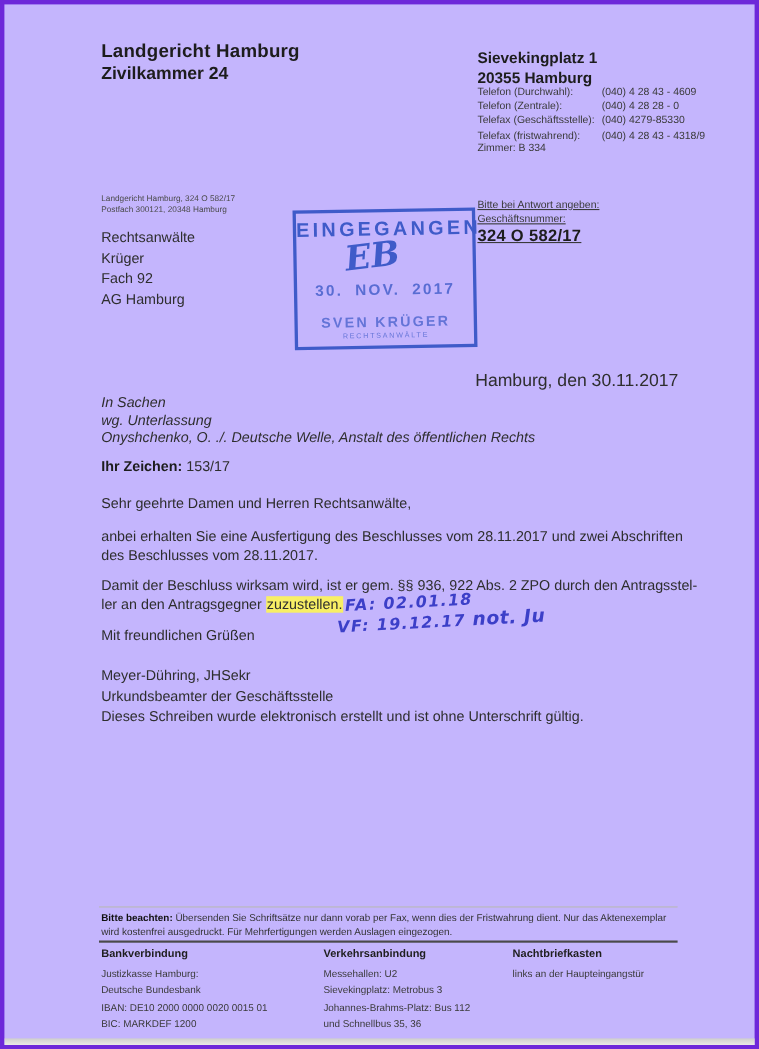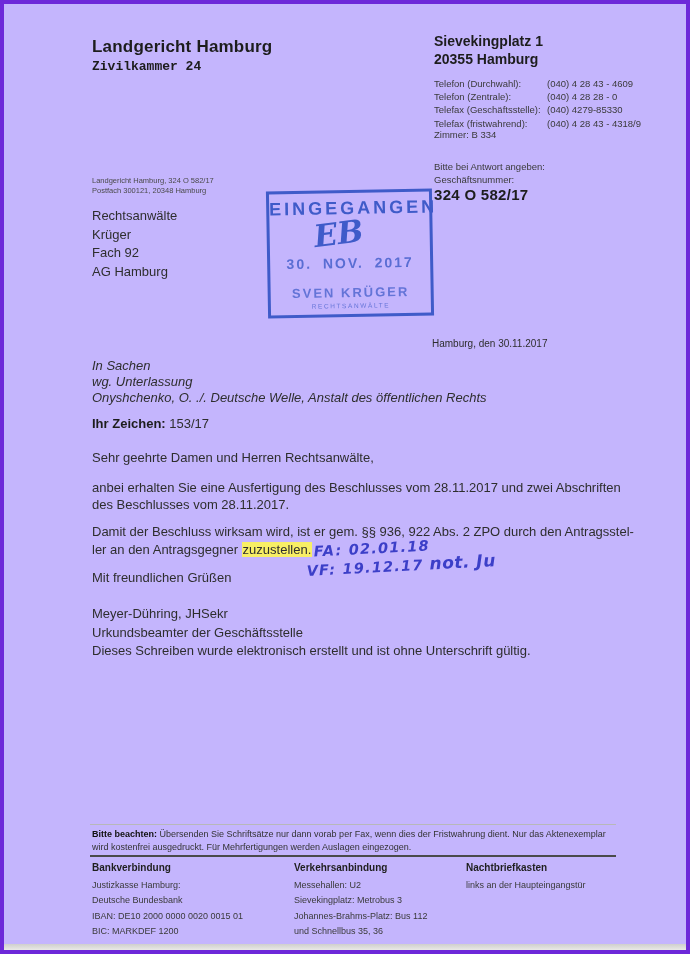--- a/index.html
+++ b/index.html
@@ -17,22 +17,22 @@
     background:#c4b5fd;
     border:4px solid #6d28d9;
     box-sizing:border-box;
     overflow:hidden;
     font-family:"Liberation Sans","DejaVu Sans",sans-serif;
     color:var(--ink);
   }
   .abs{position:absolute;}
   
   .court-name{left:88px;top:33px;font-size:17px;font-weight:bold;color:var(--ink-strong);letter-spacing:.2px;}
-  .chamber{left:88px;top:55px;font-size:13px;font-weight:bold;color:var(--ink-strong);font-family:Liberation Mono, monospace;}
-  .addr{left:430px;top:28px;width:210px;}
+  .chamber{left:88px;top:55px;font-size:16px;font-weight:bold;color:var(--ink-strong);}
+  .addr{left:430px;top:39px;width:210px;}
   .addr-street,.addr-city{font-size:14px;font-weight:bold;color:var(--ink-strong);line-height:18px;}
   .contacts{left:430px;top:73px;width:228px;font-size:9.5px;color:#3a3a3a;}
   .contact-row{display:flex;height:13.2px;line-height:13.2px;}
   .contact-row .lbl{width:113px;flex:none;}
   .room{left:430px;top:125px;font-size:9.5px;color:#3a3a3a;}
   
   .sender{left:88px;top:172px;font-size:7.5px;line-height:10px;color:#4a4a4a;}
   
   .recipient{left:88px;top:203px;font-size:13px;line-height:18.5px;color:var(--ink);}
   
@@ -42,24 +42,24 @@
     transform:rotate(-1deg);
     opacity:.88;
     color:var(--stamp-blue);
   }
   .stamp-title{position:absolute;left:0;right:0;top:5px;text-align:center;font-size:18px;font-weight:bold;letter-spacing:3px;white-space:nowrap;}
   .stamp-initials{position:absolute;left:44px;top:22px;font-family:"DejaVu Serif",serif;font-style:italic;font-size:31px;font-weight:bold;transform:rotate(-6deg);}
   .stamp-date{position:absolute;left:0;right:0;top:62px;text-align:center;font-size:14px;font-weight:bold;letter-spacing:2px;word-spacing:5px;opacity:.8;white-space:nowrap;}
   .stamp-name{position:absolute;left:0;right:0;top:92px;text-align:center;font-size:13px;font-weight:bold;letter-spacing:2px;opacity:.72;white-space:nowrap;}
   .stamp-sub{position:absolute;left:0;right:0;top:109px;text-align:center;font-size:6.5px;letter-spacing:1.6px;opacity:.7;white-space:nowrap;}
   
-  .refbox{left:430px;top:157px;font-size:9.5px;line-height:12.5px;color:#3a3a3a;}
+  .refbox{left:430px;top:177px;font-size:9.5px;line-height:12.5px;color:#3a3a3a;text-decoration:underline;}
   .refbox .num{font-size:15px;font-weight:bold;color:var(--ink-strong);margin-top:3px;letter-spacing:.3px;}
   
-  .dateline{left:428px;top:334px;font-size:10px;color:var(--ink);}
+  .dateline{left:428px;top:334px;font-size:16px;color:var(--ink);}
   .caseblock{left:88px;top:354px;font-size:13px;line-height:16px;font-style:italic;}
   .yourref{left:88px;top:412px;font-size:13px;}
   .yourref b{color:var(--ink-strong);}
   .salutation{left:88px;top:446px;font-size:13px;}
   .para1{left:88px;top:475px;font-size:13px;line-height:17px;}
   .para2{left:88px;top:519px;font-size:13px;line-height:17.5px;}
   .hl{background:var(--hl-yellow);padding:0 1px;}
   .closing{left:88px;top:566px;font-size:13px;}
   .signature{left:88px;top:601px;font-size:13px;line-height:18.5px;}
   

